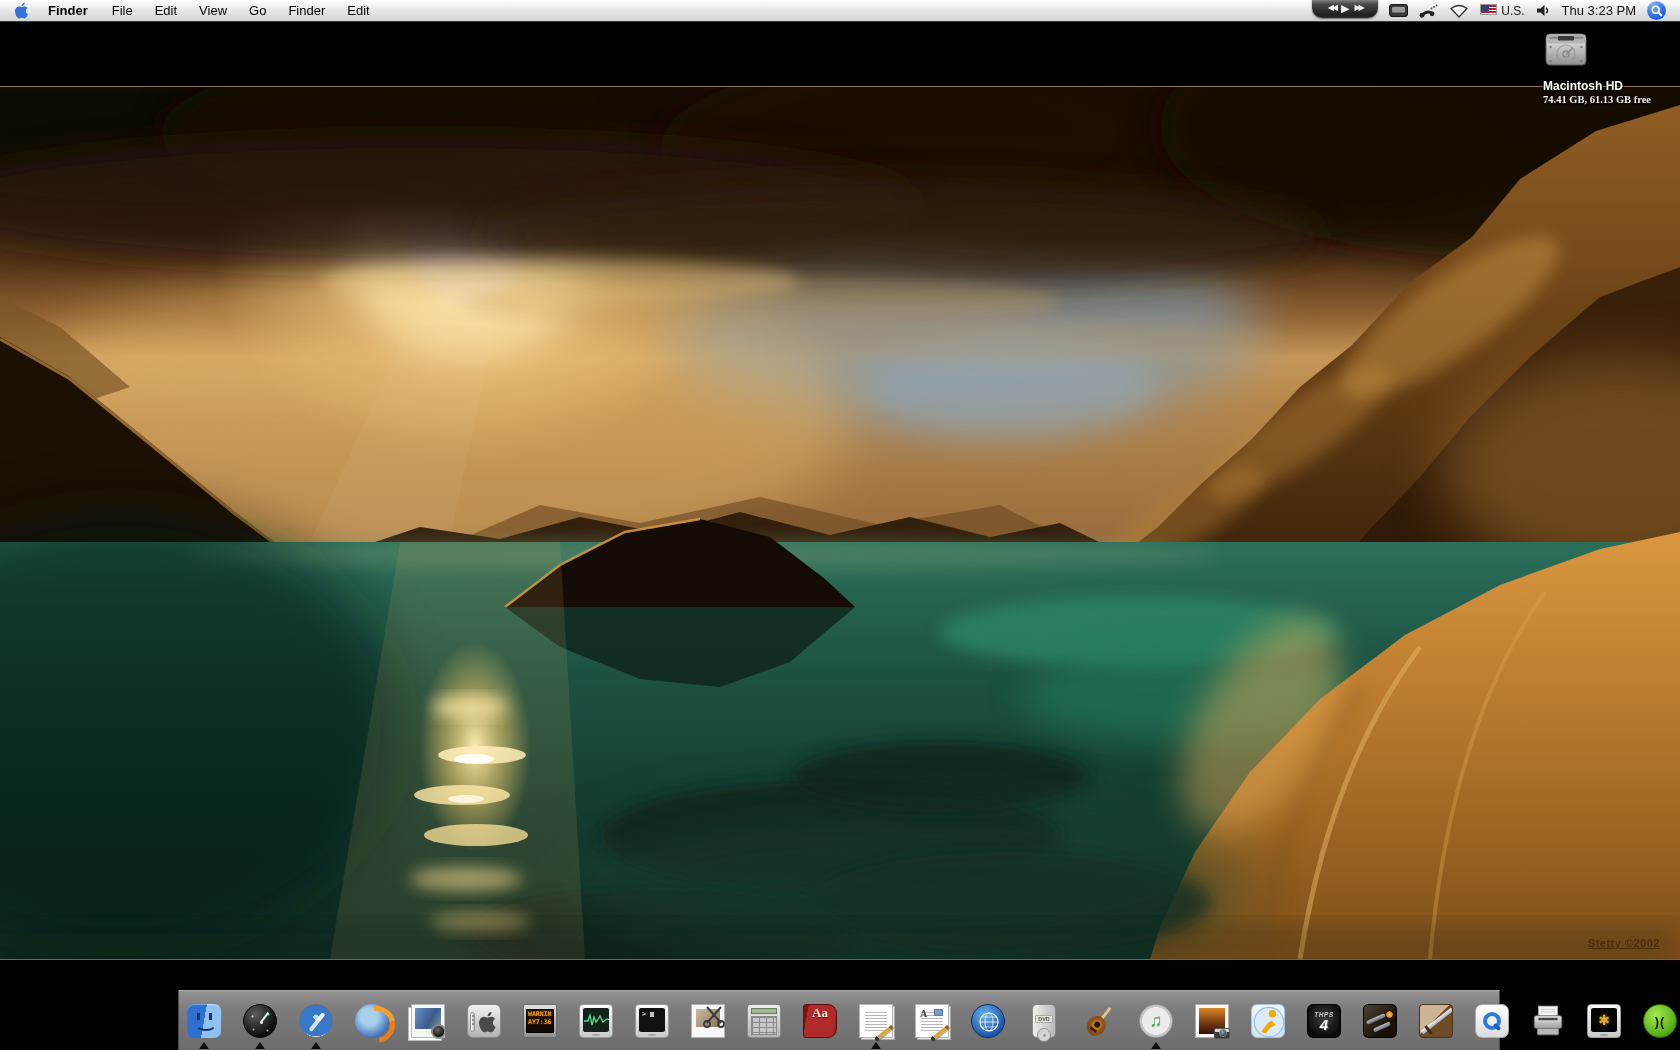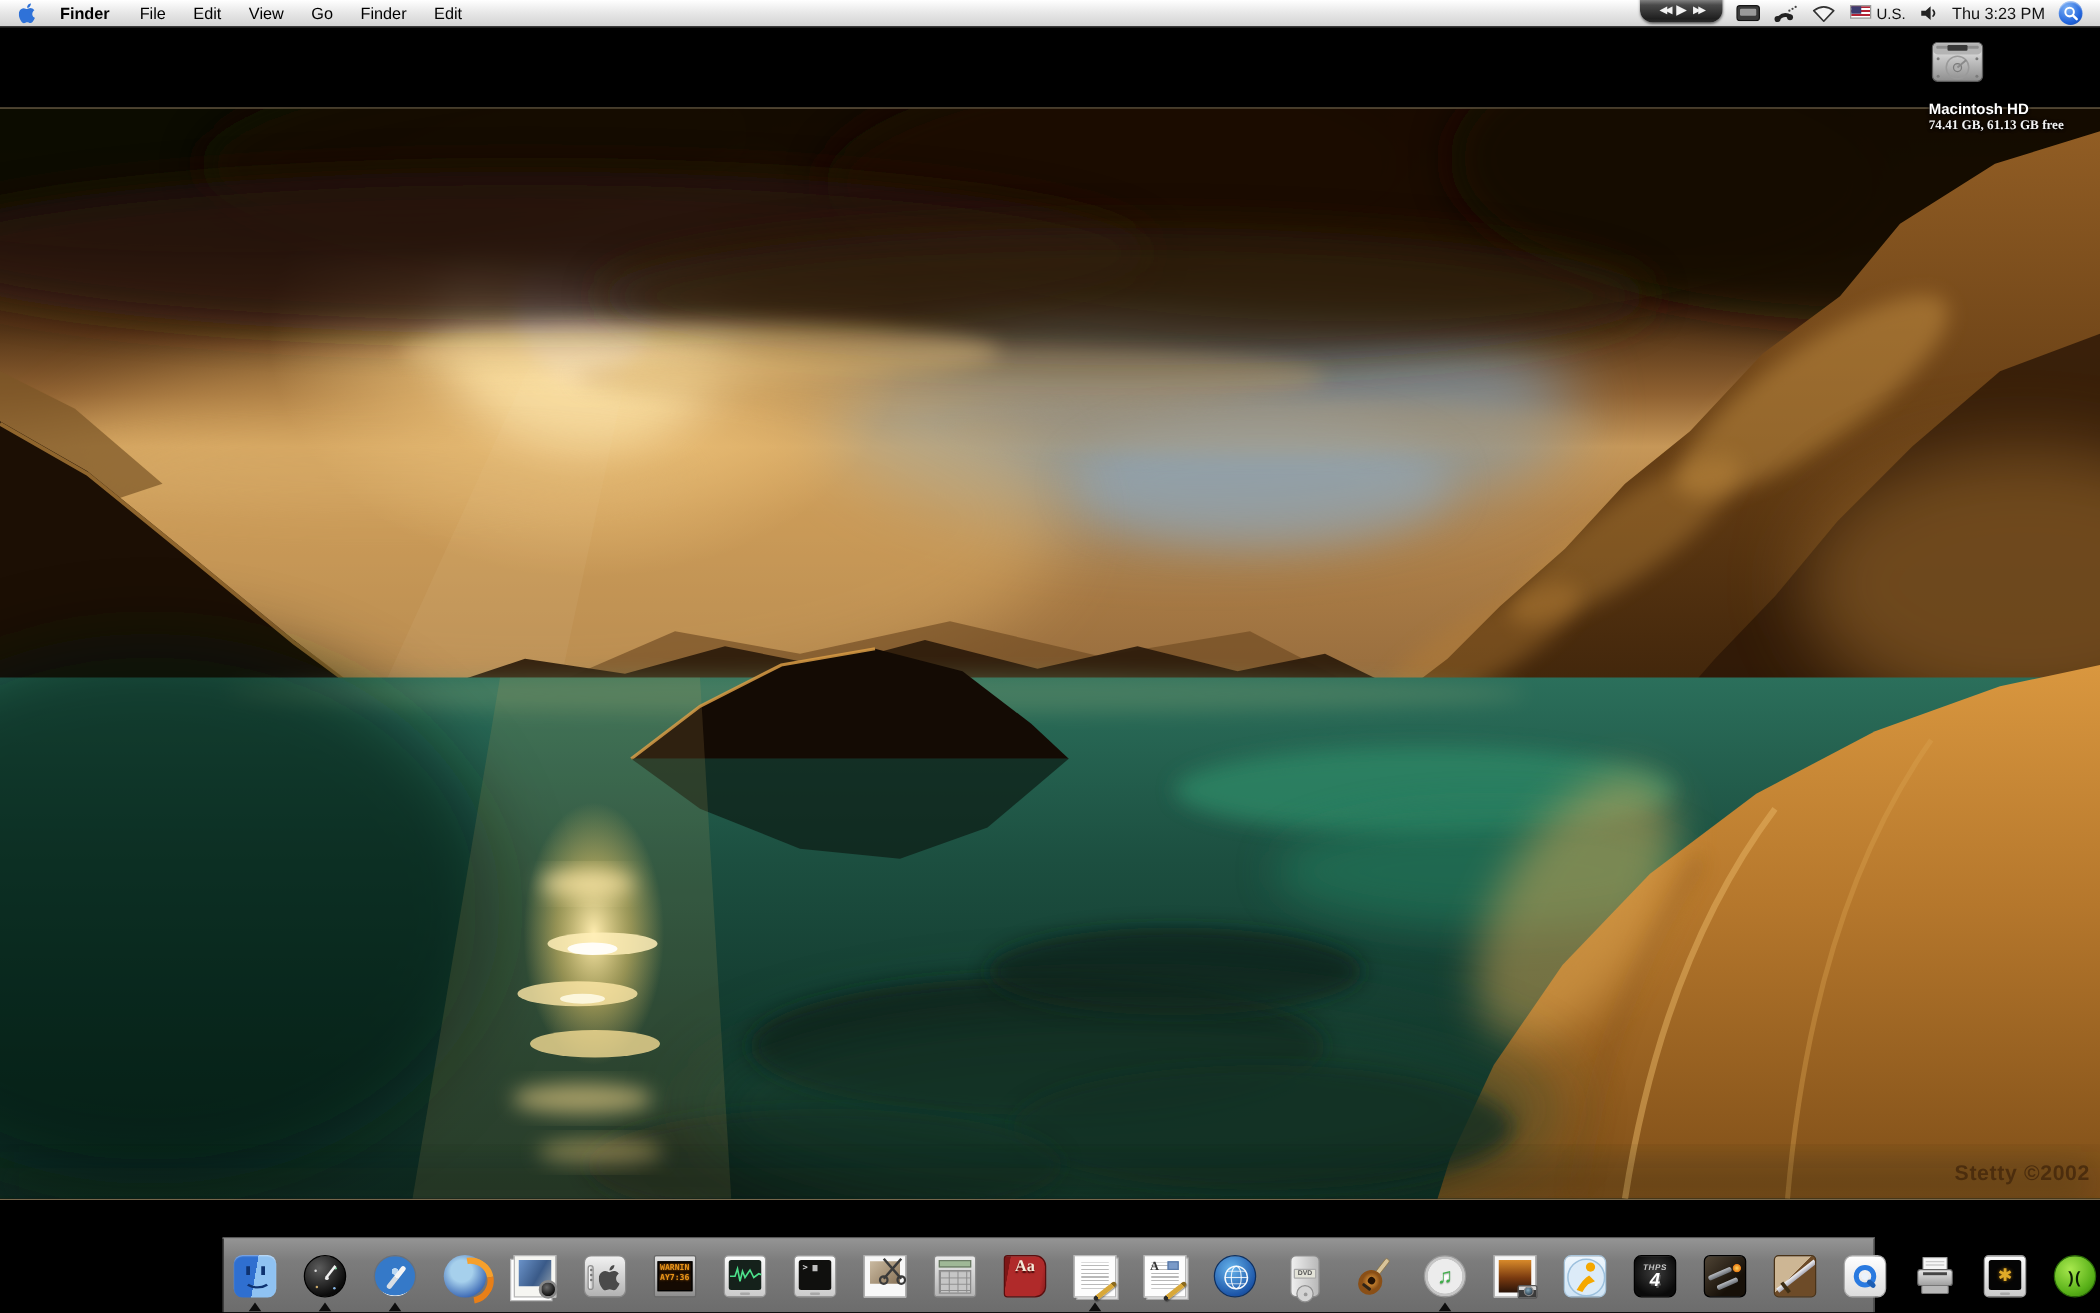--- a/index.html
+++ b/index.html
@@ -33,22 +33,22 @@
   .input-label { font-size:12px; color:#111; }
   .clock { font-size:13px; color:#111; }
   .spotlight { width:19px; height:19px; border-radius:50%;
     background:radial-gradient(circle at 35% 28%, #7db2f6, #2063dc 65%, #16459e); 
     display:flex; align-items:center; justify-content:center; box-shadow:inset 0 1px 1px rgba(255,255,255,.5); }
 
   
   #wallpaper { position:absolute; top:86px; left:0; width:1680px; height:874px;
     border-top:1px solid rgba(216,188,140,.65); border-bottom:1px solid rgba(216,188,140,.55); }
   #wallpaper svg { display:block; }
-  .watermark { position:absolute; right:8px; bottom:10px; font-size:17px; font-weight:bold;
-    color:#46290c; opacity:.85; letter-spacing:.5px; }
+  .watermark { position:absolute; right:20px; bottom:10px; font-size:11px; font-weight:bold;
+    color:#46290c; opacity:.85; letter-spacing:.5px;text-decoration:underline; }
 
   
   #hd-icon { position:absolute; top:30px; left:1543px; width:122px; text-align:left; z-index:40; cursor:default; }
   .hd-label { margin-top:5px; font-size:12px; font-weight:bold; color:#fff;
     text-shadow:0 1px 2px #000, 0 0 3px rgba(0,0,0,.9); }
   .hd-info { font-size:10.5px; font-weight:bold; color:#f2f2f2; margin-top:1px;
     text-shadow:0 1px 2px #000, 0 0 3px rgba(0,0,0,.9); white-space:nowrap;font-family:Liberation Serif, serif; }
 
   
   #dock { position:absolute; left:178px; bottom:0; width:1322px; height:60px;

